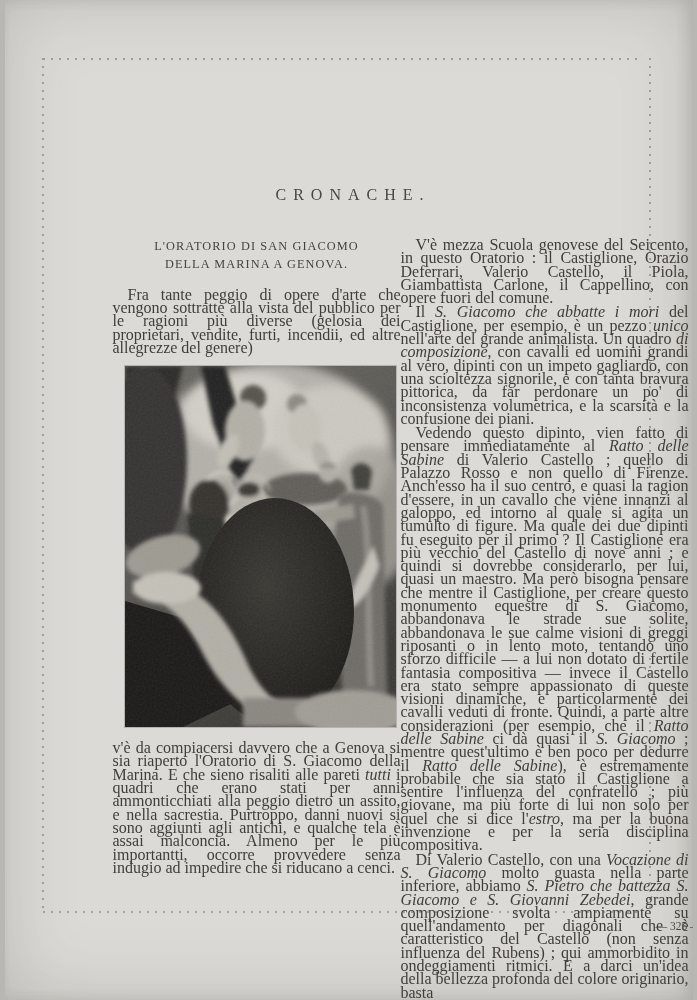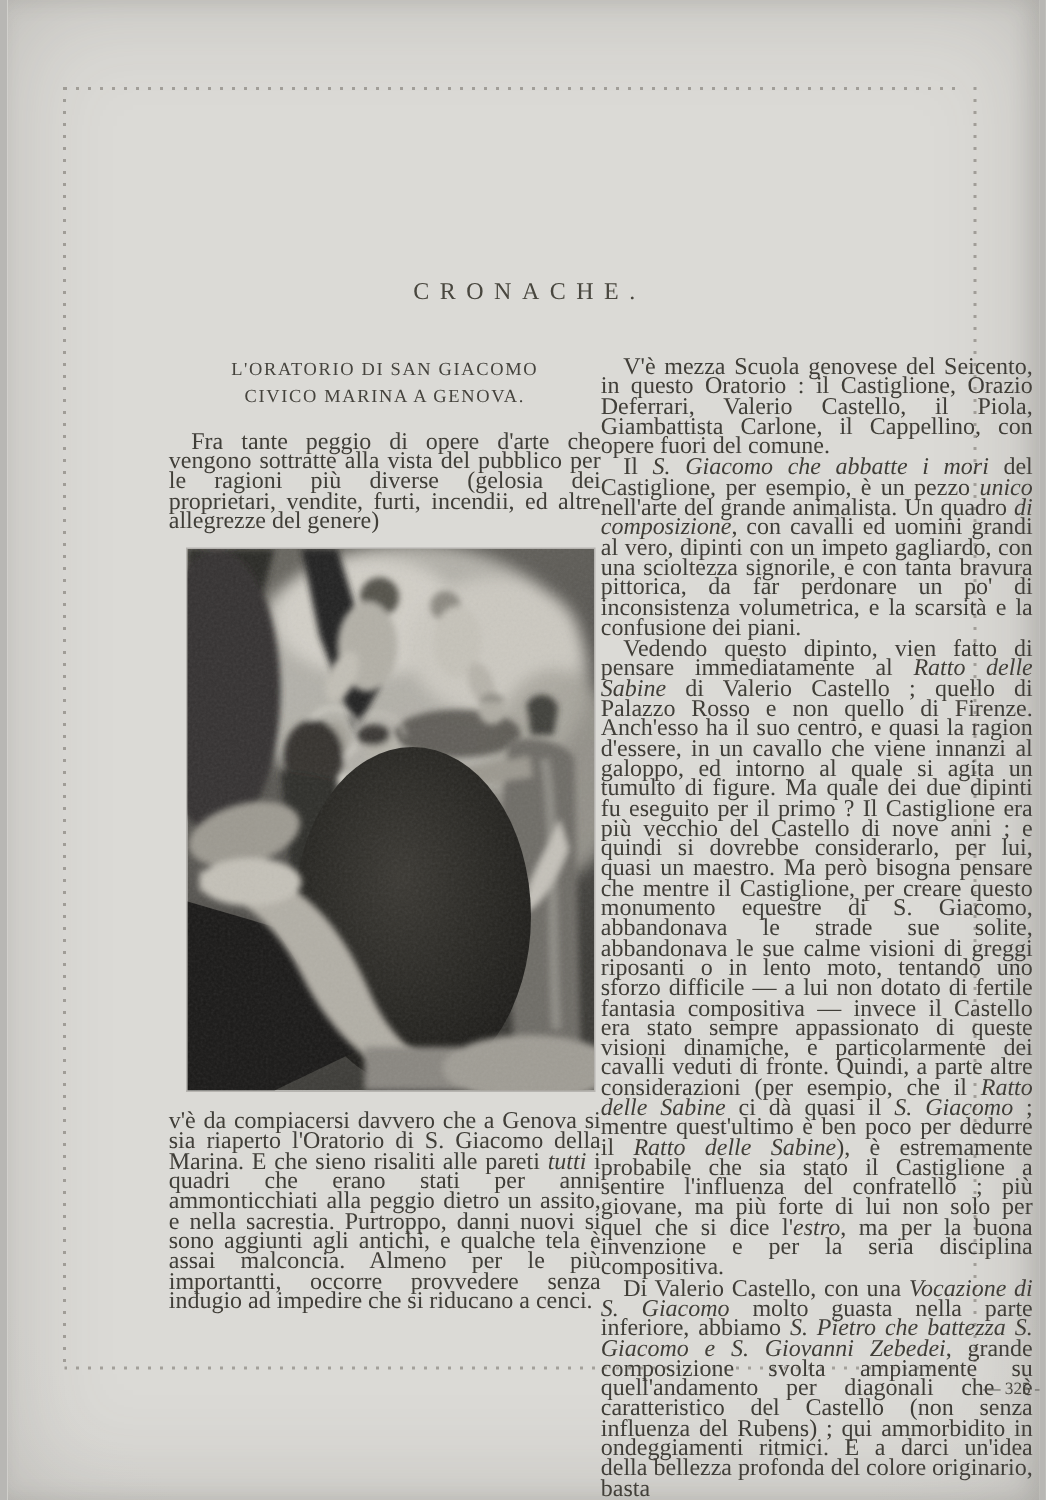--- a/index.html
+++ b/index.html
@@ -80,21 +80,21 @@
   <div class="dot-v bl"></div>
   <div class="dot-v br"></div>
 
   <h1 class="title">CRONACHE.</h1>
 
   <div class="columns">
 
     <div class="col">
       <h2 class="heading">
         <span>L'ORATORIO DI SAN GIACOMO</span><br>
-        <span>CIVICO MARINA A GENOVA.</span>
+        <span>DELLA MARINA A GENOVA.</span>
       </h2>
 
       <p class="body indent"><span>Fra tante peggio di opere d'arte che vengono sottratte alla vista del pubblico per le ragioni più diverse (gelosia dei proprietari, vendite, furti, incendii, ed altre allegrezze del genere)</span></p>
 
       <figure>
         <svg class="painting" viewBox="0 0 271 361" preserveAspectRatio="none" role="img">
           <defs>
             <radialGradient id="oval" cx="45%" cy="38%" r="75%">
               <stop offset="0%" stop-color="#3a3833"></stop>
               <stop offset="55%" stop-color="#262521"></stop>

